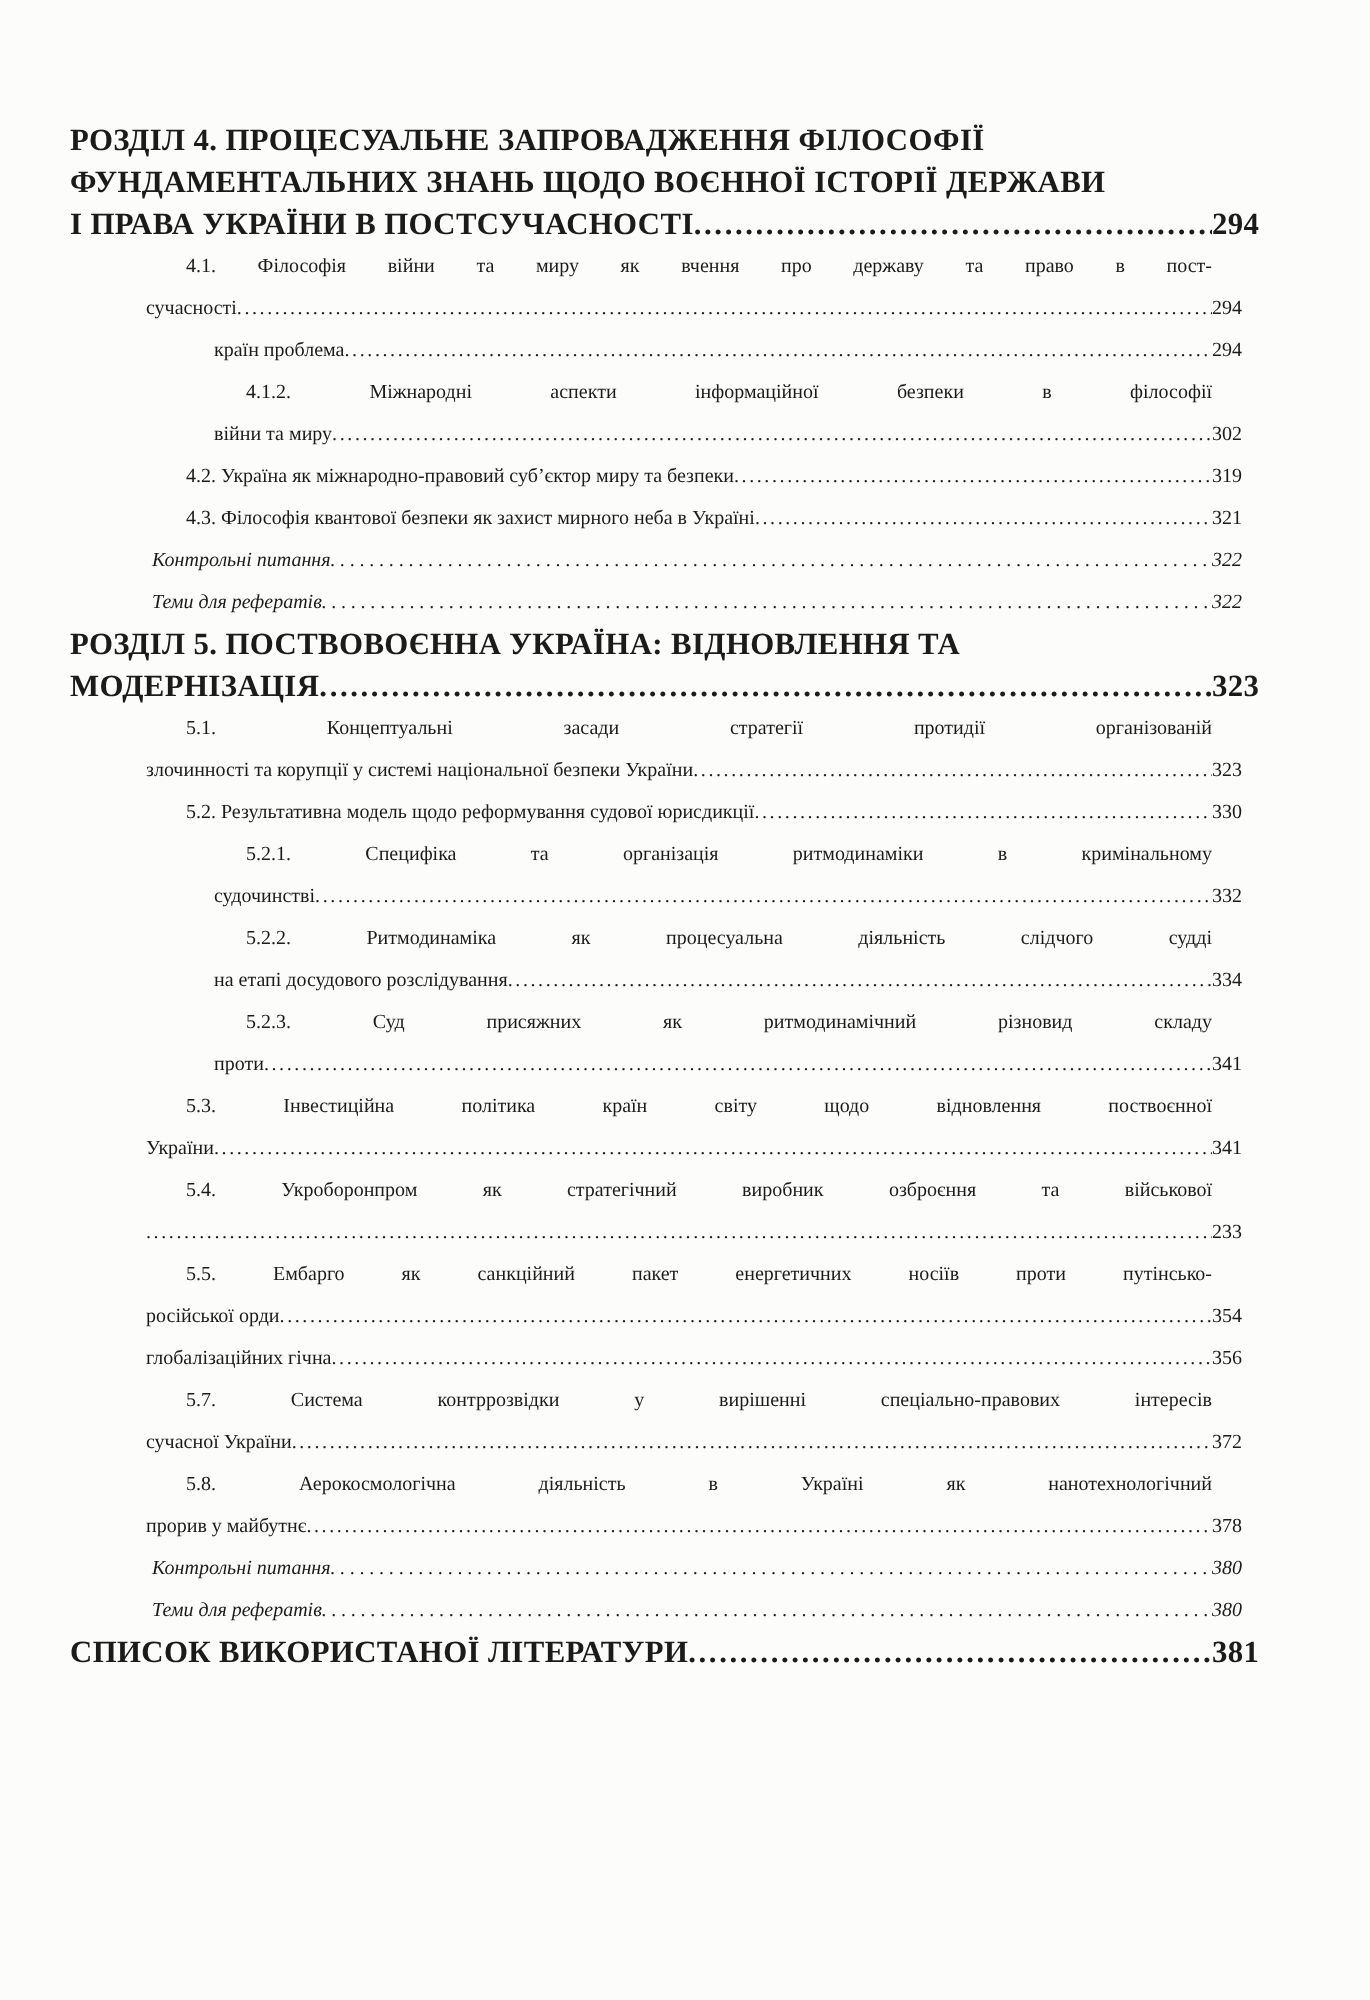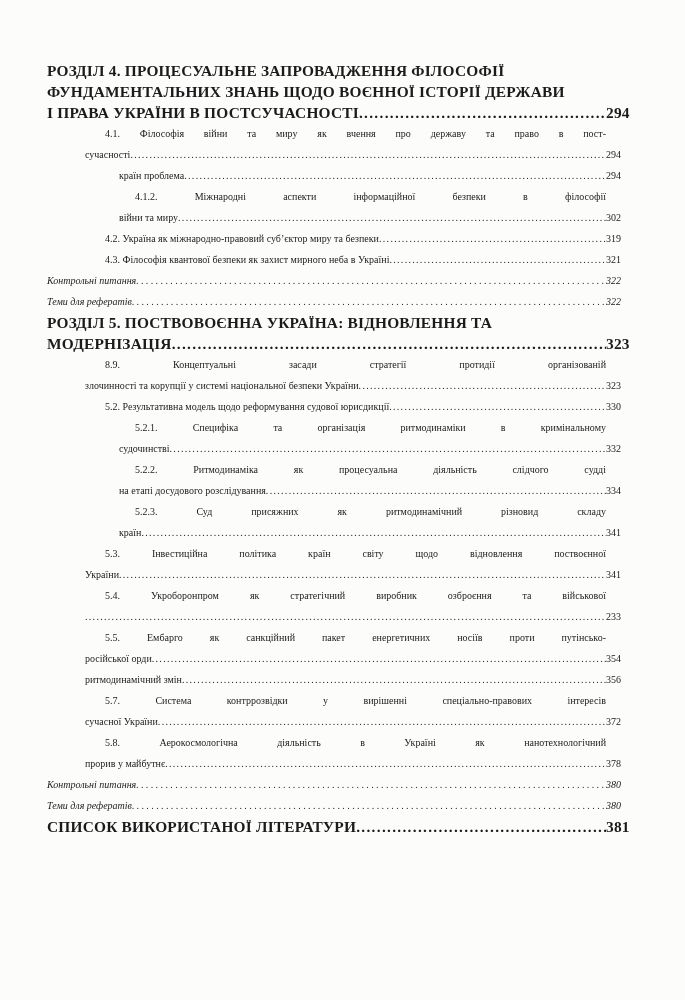--- a/index.html
+++ b/index.html
@@ -11,34 +11,34 @@
     width: 685px;
     height: 1000px;
     overflow: hidden;
     font-family: "Liberation Serif", "DejaVu Serif", serif;
     color: var(--fg, #1b1b1b);
   }
   .scan-page {
     box-sizing: border-box;
     width: 685px;
     height: 916px;
-    padding: 60px 33px 0 47px;
+    padding: 60px 33px 0 35px;
     background: var(--bg, #fcfcfb);
     border-radius: 24px;
   }
   .entry {
     font-size: 10px;
     line-height: 21px;
   }
   .entry.bold {
     font-weight: bold;
     font-size: 15.4px;
     letter-spacing: 0.2px;
   }
-  .entry.italic { font-style: italic; }
+  .entry.italic { font-style: italic; margin-left: 41px; }
   .eline {
     display: flex;
     align-items: baseline;
   }
   .txt { min-width: 0; }
   .txt.fill {
     flex: 1 1 auto;
     text-align: justify;
     text-align-last: justify;
   }
@@ -146,21 +146,21 @@
           <span class="txt first fill">РОЗДІЛ 5. ПОСТВОВОЄННА УКРАЇНА: ВІДНОВЛЕННЯ ТА</span>
         </div>
         <div class="eline">
           <span class="txt">МОДЕРНІЗАЦІЯ</span>
           <span class="dots">................................................................................................................................................................................................................................................</span>
           <span class="page">323</span>
         </div>
       </div>
       <div class="entry lvl1">
         <div class="eline">
-          <span class="txt first fill">8.9. Концептуальні засади стратегії протидії організованій</span>
+          <span class="txt first fill">5.1. Концептуальні засади стратегії протидії організованій</span>
           <span class="page spacer"></span>
         </div>
         <div class="eline">
           <span class="txt">злочинності та корупції у системі національної безпеки України</span>
           <span class="dots">................................................................................................................................................................................................................................................</span>
           <span class="page">323</span>
         </div>
       </div>
       <div class="entry lvl1">
         <div class="eline">
@@ -190,21 +190,21 @@
           <span class="dots">................................................................................................................................................................................................................................................</span>
           <span class="page">334</span>
         </div>
       </div>
       <div class="entry lvl2">
         <div class="eline">
           <span class="txt first fill">5.2.3. Суд присяжних як ритмодинамічний різновид складу</span>
           <span class="page spacer"></span>
         </div>
         <div class="eline">
-          <span class="txt">країн</span>
+          <span class="txt">проти</span>
           <span class="dots">................................................................................................................................................................................................................................................</span>
           <span class="page">341</span>
         </div>
       </div>
       <div class="entry lvl1">
         <div class="eline">
           <span class="txt first fill">5.3. Інвестиційна політика країн світу щодо відновлення поствоєнної</span>
           <span class="page spacer"></span>
         </div>
         <div class="eline">
@@ -229,21 +229,21 @@
           <span class="page spacer"></span>
         </div>
         <div class="eline">
           <span class="txt">російської орди</span>
           <span class="dots">................................................................................................................................................................................................................................................</span>
           <span class="page">354</span>
         </div>
       </div>
       <div class="entry lvl1">
         <div class="eline">
-          <span class="txt">ритмодинамічний змін</span>
+          <span class="txt">глобалізаційних гічна</span>
           <span class="dots">................................................................................................................................................................................................................................................</span>
           <span class="page">356</span>
         </div>
       </div>
       <div class="entry lvl1">
         <div class="eline">
           <span class="txt first fill">5.7. Система контррозвідки у вирішенні спеціально-правових інтересів</span>
           <span class="page spacer"></span>
         </div>
         <div class="eline">

